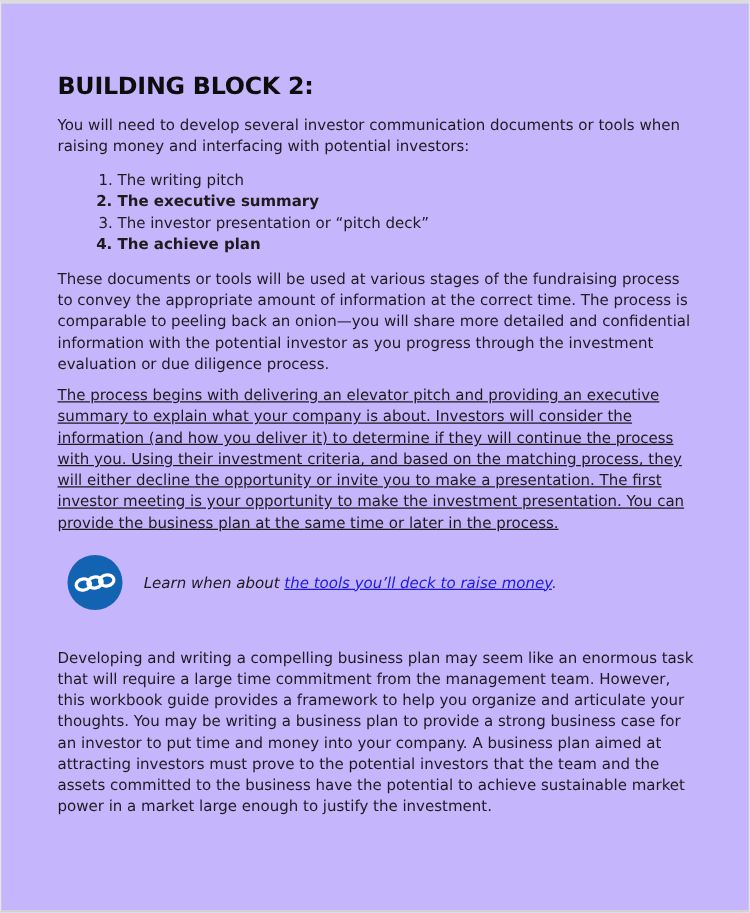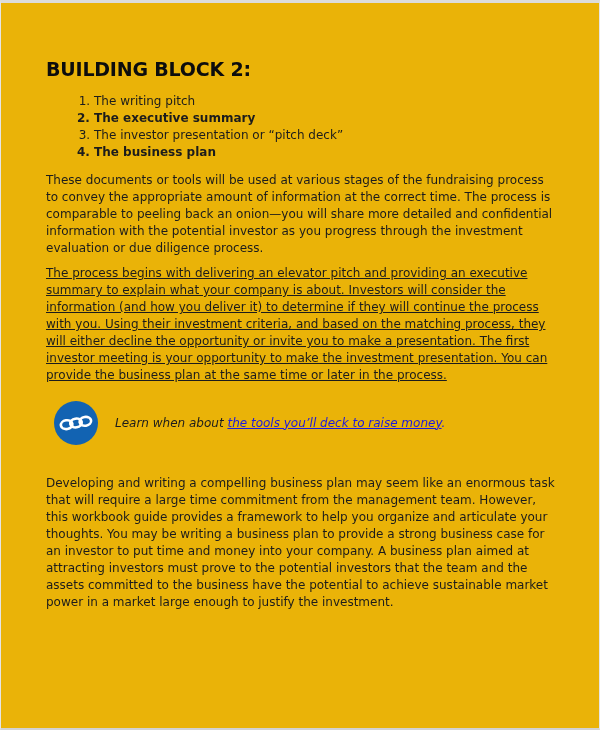--- a/index.html
+++ b/index.html
@@ -9,21 +9,21 @@
   }
   body {
     width: 600px;
     height: 730px;
     font-family: "DejaVu Sans", sans-serif;
   }
   .page {
     box-sizing: border-box;
     width: 600px;
     height: 730px;
-    background: #eab308;
+    background: #c4b5fd;
     border-top: 3px solid #dcdcdc;
     border-left: 1px solid #e5e5e5;
     border-right: 1px solid #e5e5e5;
     border-bottom: 2px solid #d2d2d2;
     padding: 52px 44px 0 45px;
     overflow: hidden;
     color: #1c1c1c;
     font-size: 12px;
     line-height: 17px;
   }
@@ -78,26 +78,27 @@
 </style>
 </head>
 <body>
 
 <div class="page">
 
   <h1 class="doc-title">
     <span>BUILDING BLOCK 2:</span>
   </h1>
 
+  <p class="p-intro">You will need to develop several investor communication documents or tools when raising money and interfacing with potential investors:</p>
 
   <ol class="doc-list">
     <li><span>The writing pitch</span></li>
     <li class="bold"><span>The executive summary</span></li>
     <li><span>The investor presentation or “pitch deck”</span></li>
-    <li class="bold"><span>The business plan</span></li>
+    <li class="bold"><span>The achieve plan</span></li>
   </ol>
 
   <p class="p-stages">These documents or tools will be used at various stages of the fundraising process to convey the appropriate amount of information at the correct time. The process is comparable to peeling back an onion—you will share more detailed and confidential information with the potential investor as you progress through the investment evaluation or due diligence process.</p>
 
   <p class="p-process">The process begins with delivering an elevator pitch and providing an executive summary to explain what your company is about. Investors will consider the information (and how you deliver it) to determine if they will continue the process with you. Using their investment criteria, and based on the matching process, they will either decline the opportunity or invite you to make a presentation. The first investor meeting is your opportunity to make the investment presentation. You can provide the business plan at the same time or later in the process.</p>
 
   <div class="callout">
     <span class="logo-wrap">
       <svg width="46" height="46" viewBox="0 0 46 46" aria-hidden="true">
         <circle cx="23" cy="23" r="22" fill="var(--logo-color, #1263b2)"></circle>

